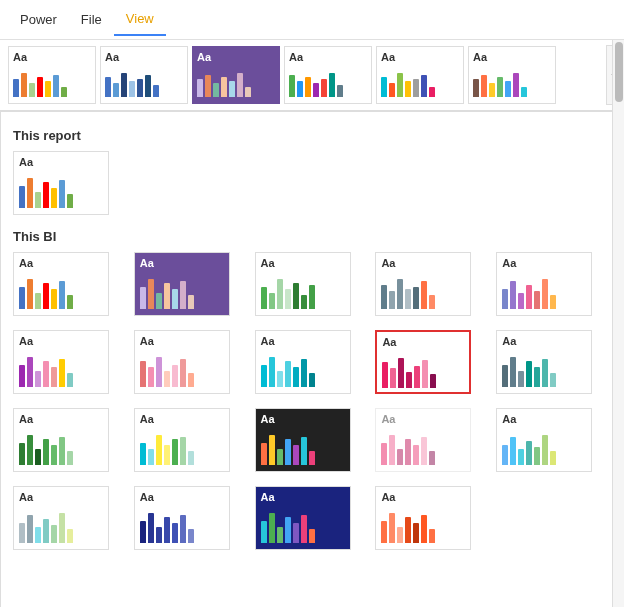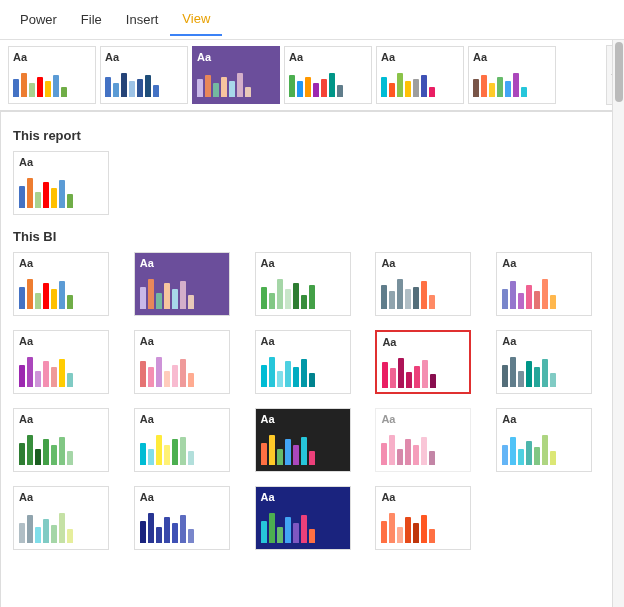--- a/index.html
+++ b/index.html
@@ -180,21 +180,20 @@
       border-radius: 4px;
       margin: 2px auto;
     }
   </style>
 </head>
 <body>
 
 <div class="menubar">
   <div class="menu-item">Power</div>
   <div class="menu-item">File</div>
-  <div class="menu-item">Insert</div>
   <div class="menu-item active">View</div>
 </div>
 
 <div class="ribbon">
 
   <div class="theme-card">
     <span class="aa-label">Aa</span>
     <div class="mini-bars">
       <div class="bar" style="height:18px;background:#4472C4"></div>
       <div class="bar" style="height:24px;background:#ED7D31"></div>

